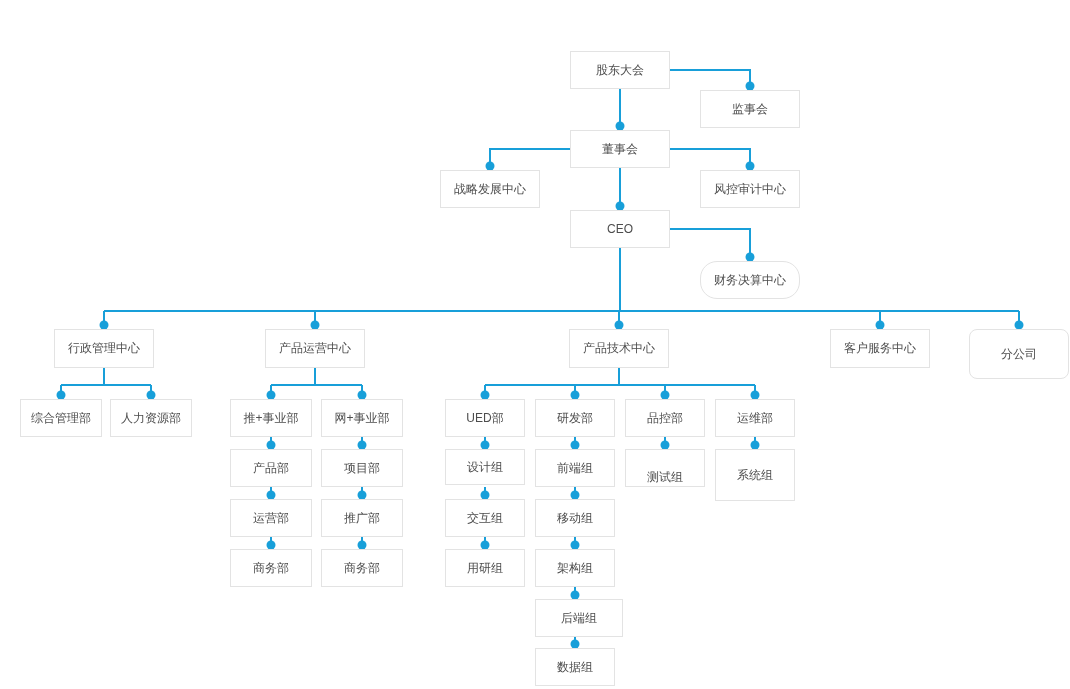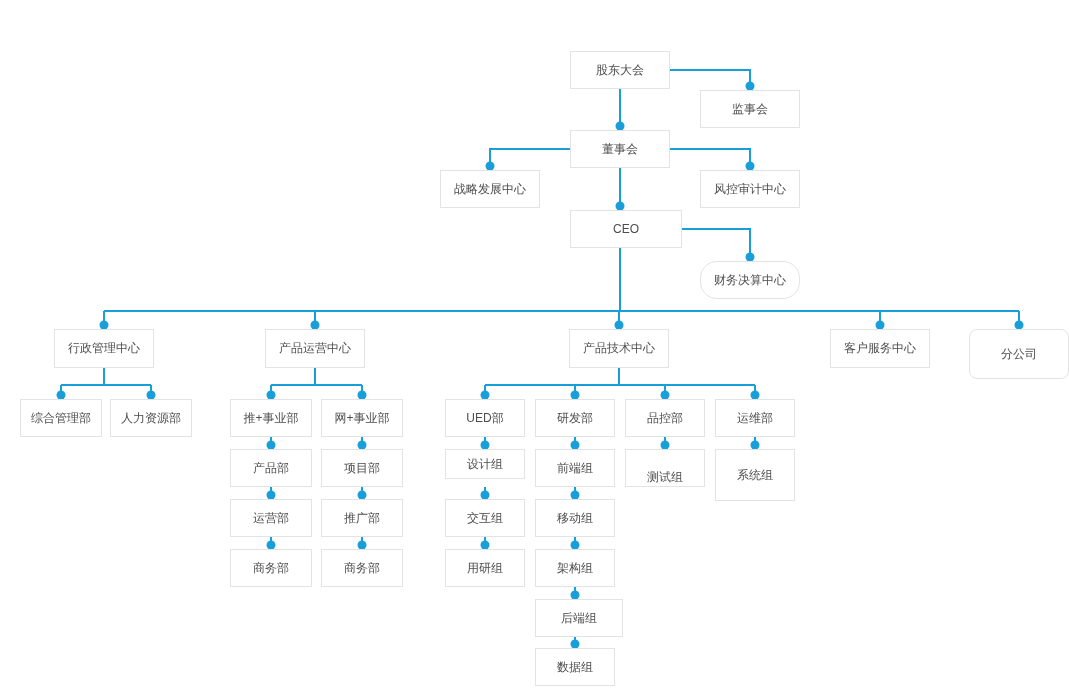--- a/index.html
+++ b/index.html
@@ -124,21 +124,21 @@
     </div>
     <div class="node" style="left: 570px; top: 130px; width: 100px; height: 38px;">
       <span>董事会</span>
     </div>
     <div class="node" style="left: 440px; top: 170px; width: 100px; height: 38px;">
       <span>战略发展中心</span>
     </div>
     <div class="node" style="left: 700px; top: 170px; width: 100px; height: 38px;">
       <span>风控审计中心</span>
     </div>
-    <div class="node" style="left: 570px; top: 210px; width: 112px; height: 38px;">
+    <div class="node" style="left: 570px; top: 210px; width: 100px; height: 38px;">
       <span>CEO</span>
     </div>
     <div class="node" style="left: 700px; top: 261px; width: 100px; height: 38px; border-radius: 17px;">
       <span>财务决算中心</span>
     </div>
     <div class="node" style="left: 54px; top: 329px; width: 100px; height: 39px;">
       <span>行政管理中心</span>
     </div>
     <div class="node" style="left: 265px; top: 329px; width: 100px; height: 39px;">
       <span>产品运营中心</span>
@@ -175,21 +175,21 @@
     </div>
     <div class="node" style="left: 715px; top: 399px; width: 80px; height: 38px;">
       <span>运维部</span>
     </div>
     <div class="node" style="left: 230px; top: 449px; width: 82px; height: 38px; justify-content: center;">
       <span>产品部</span>
     </div>
     <div class="node" style="left: 321px; top: 449px; width: 82px; height: 38px;">
       <span>项目部</span>
     </div>
-    <div class="node" style="left: 445px; top: 449px; width: 80px; height: 30px;">
+    <div class="node" style="left: 445px; top: 449px; width: 80px; height: 36px;">
       <span>设计组</span>
     </div>
     <div class="node" style="left: 535px; top: 449px; width: 80px; height: 38px;">
       <span>前端组</span>
     </div>
     <div class="node" style="left: 625px; top: 449px; width: 80px; height: 38px; align-items: flex-end;">
       <span>测试组</span>
     </div>
     <div class="node" style="left: 715px; top: 449px; width: 80px; height: 52px;">
       <span>系统组</span>

